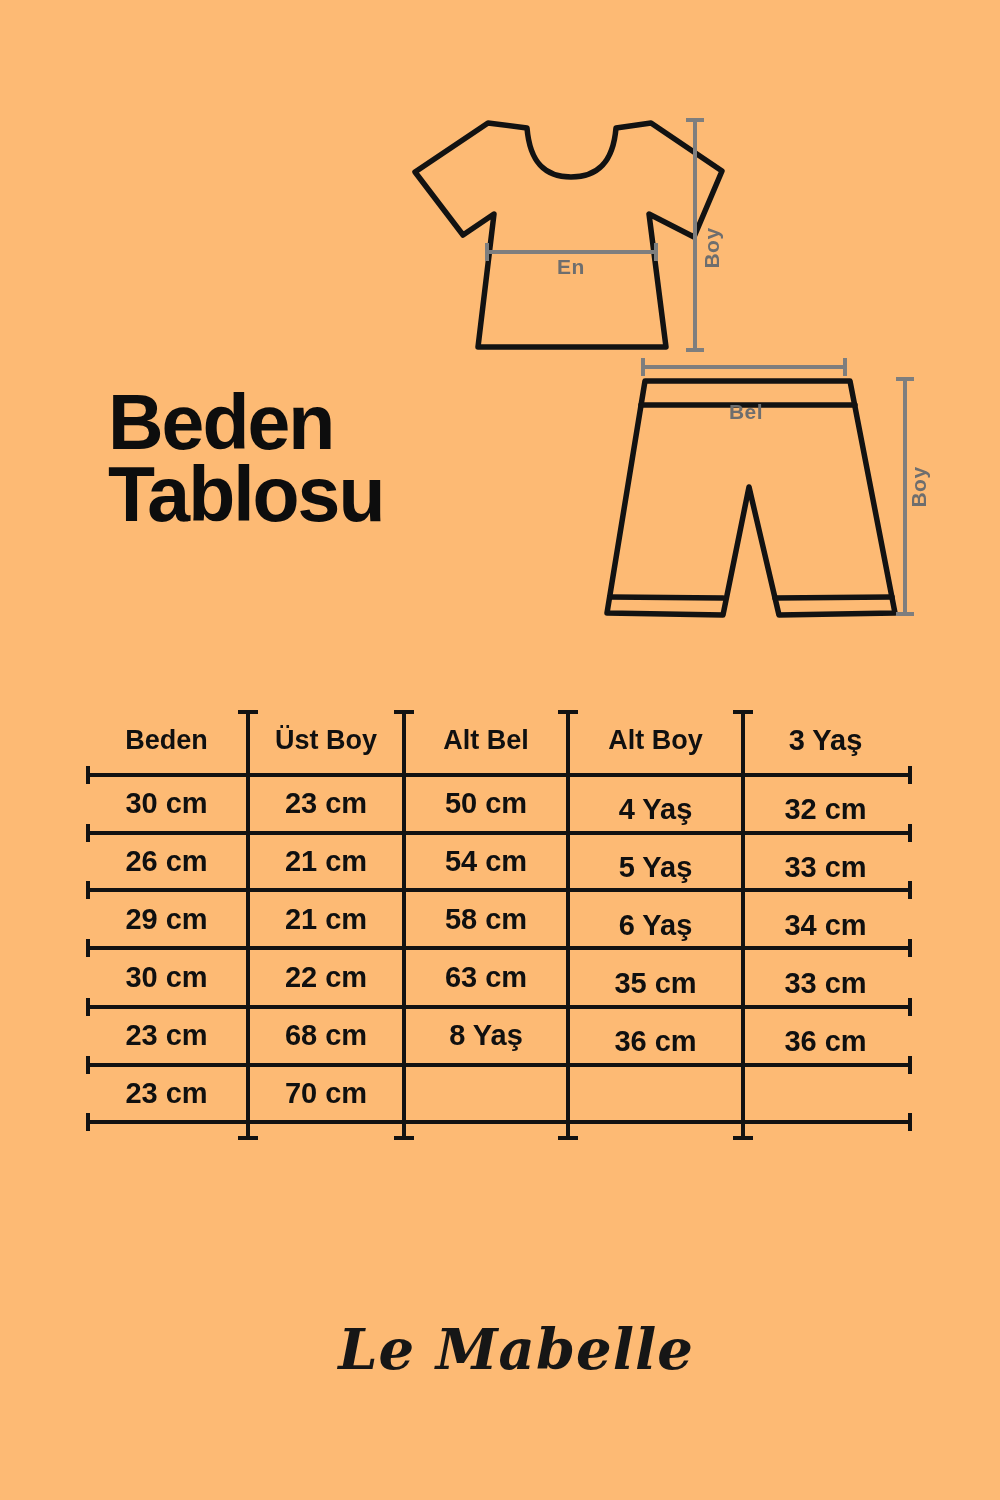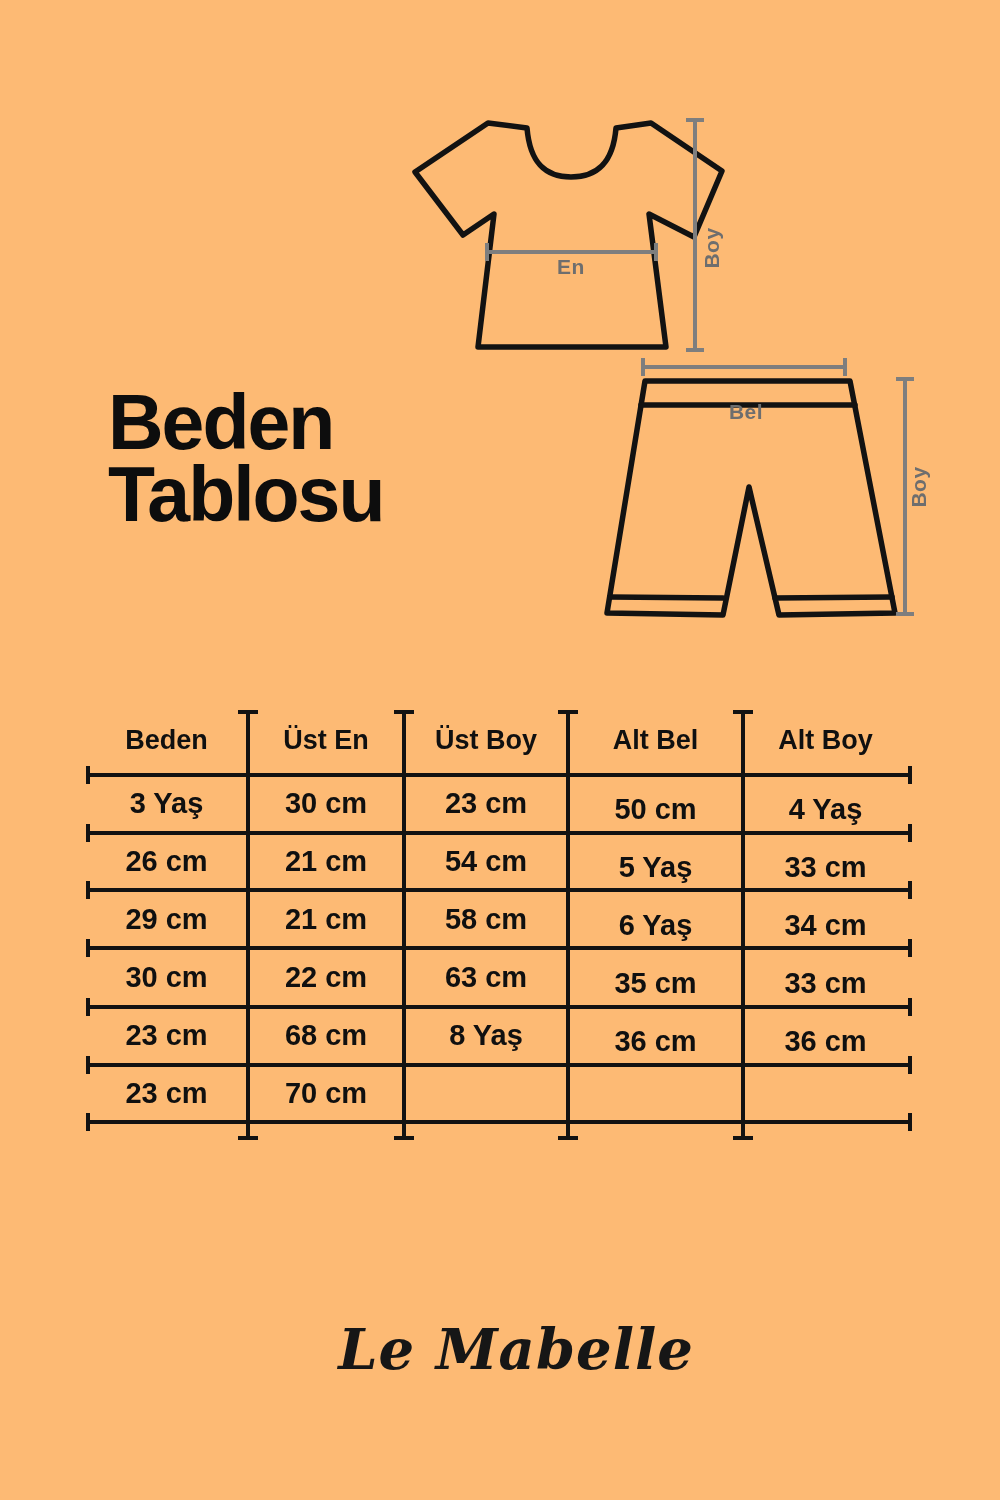--- a/index.html
+++ b/index.html
@@ -149,31 +149,31 @@
   <div class="abs mlabel" style="left:701px;top:360px;margin-top:40px;">Bel</div>
   <div class="abs mlabel rot" style="left:874px;top:475px;">Boy</div>
 
   <div class="abs title">
     <div>Beden</div>
     <div>Tablosu</div>
   </div>
 
   <div class="abs table-grid">
     <div class="cell head">Beden</div>
-    <div class="cell head">Üst En</div>
     <div class="cell head">Üst Boy</div>
     <div class="cell head">Alt Bel</div>
     <div class="cell head">Alt Boy</div>
 
     <div class="cell val">3 Yaş</div>
     <div class="cell val">30 cm</div>
     <div class="cell val">23 cm</div>
     <div class="cell val">50 cm</div>
 
     <div class="cell val">4 Yaş</div>
+    <div class="cell val">32 cm</div>
     <div class="cell val">26 cm</div>
     <div class="cell val">21 cm</div>
     <div class="cell val">54 cm</div>
 
     <div class="cell val">5 Yaş</div>
     <div class="cell val">33 cm</div>
     <div class="cell val">29 cm</div>
     <div class="cell val">21 cm</div>
     <div class="cell val">58 cm</div>
 

